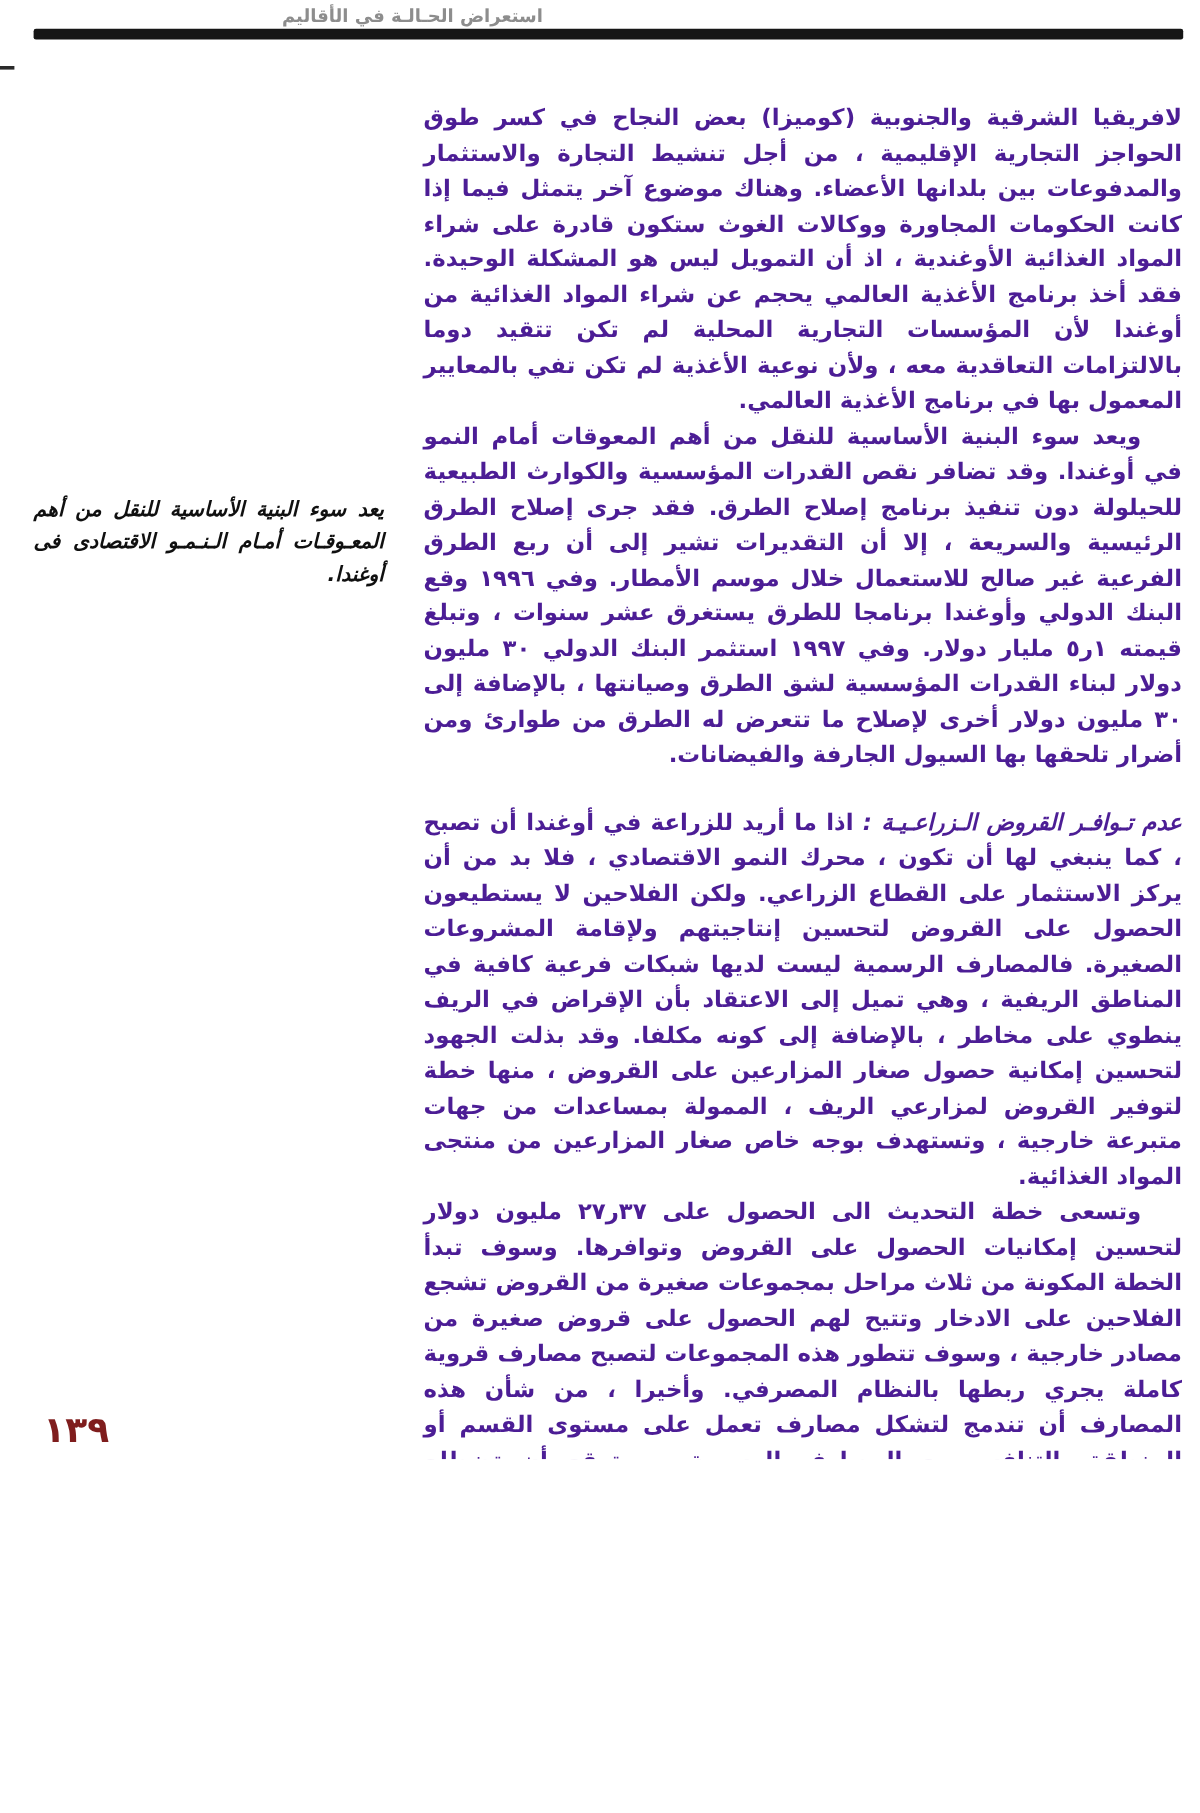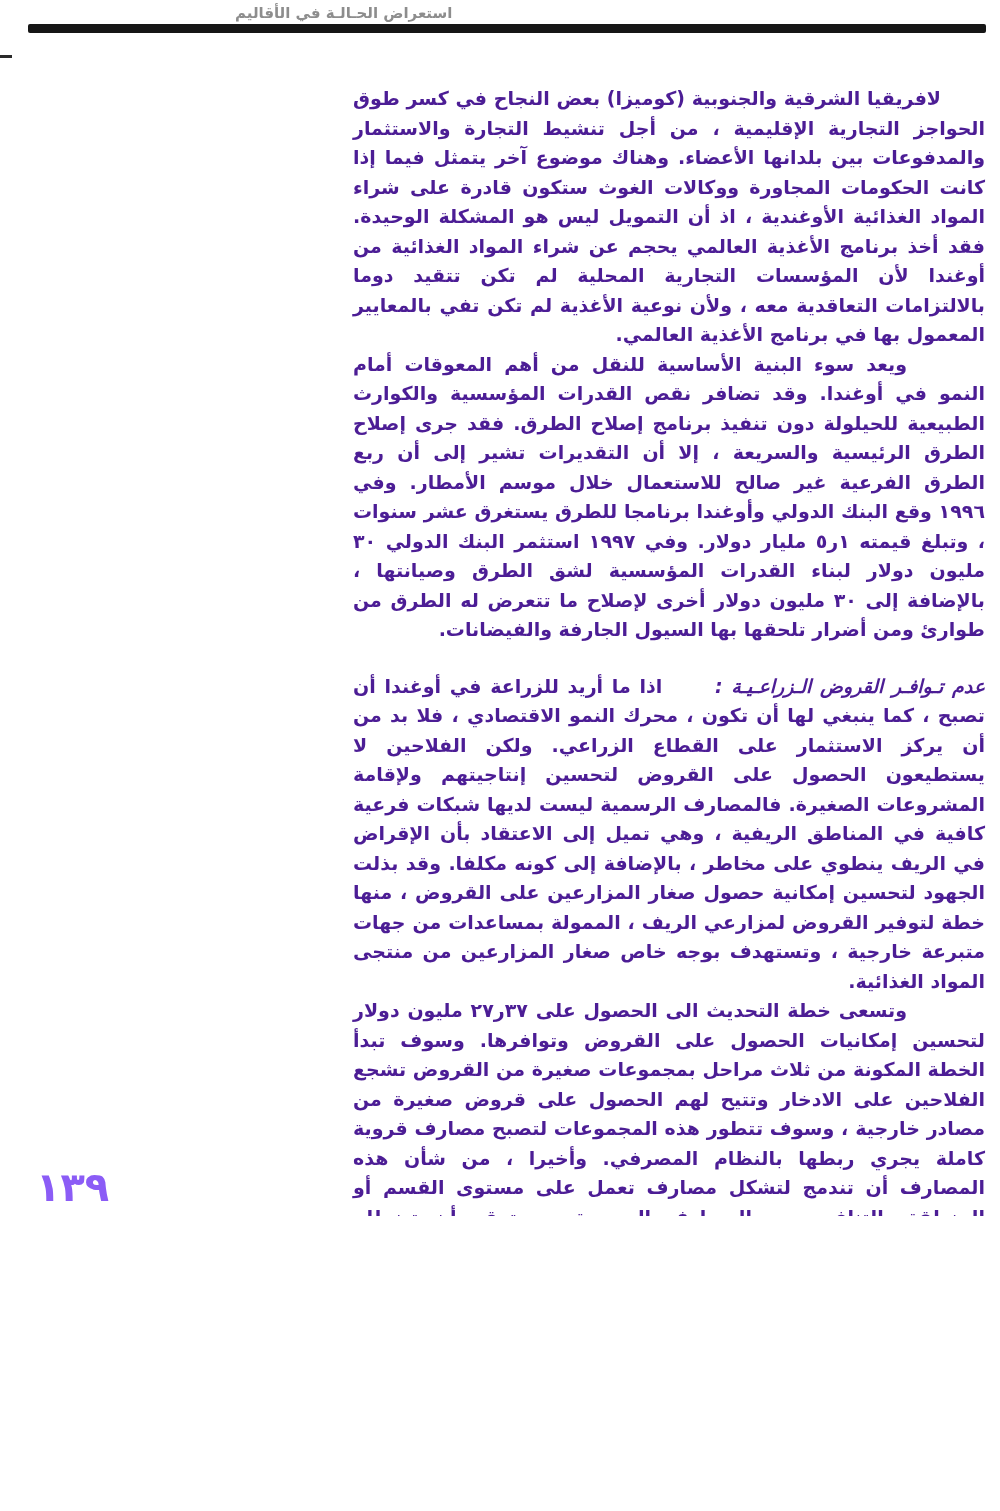--- a/index.html
+++ b/index.html
@@ -48,55 +48,56 @@
     width: 632px;
     font-size: 19px;
     font-weight: bold;
     line-height: 29.5px;
     text-align: justify;
     color: #4c1d95;
   }
   .para { margin: 0; }
   .para.indent { text-indent: 34px; }
   .para.space-before { margin-top: 27px; }
-  .lead { font-style: italic; padding-left: 44px; }
+  .lead { font-style: italic; }
   .margin-note {
     position: absolute;
     top: 412px;
     left: 28px;
     width: 292px;
     direction: rtl;
     font-size: 17px;
     font-weight: bold;
     font-style: italic;
     line-height: 27px;
     text-align: justify;
     text-align-last: right;
     color: #101010;
   }
   .page-number {
     position: absolute;
     left: 36px;
     bottom: 6px;
-    font-size: 40px;
+    font-size: 30px;
     font-weight: bold;
-    color: #8b5cf6;
+    color: #7f1d1d;
   }
 </style>
 </head>
 <body>
 
 <div class="page">
 
   <div class="running-header">استعراض الحـالـة في الأقاليم</div>
 
   <div class="rule-thick"></div>
 
   <div class="print-artifact"></div>
 
+  <aside class="margin-note">يعد سوء البنية الأساسية للنقل من أهم المعـوقـات أمـام الـنـمـو الاقتصادى فى أوغندا.</aside>
 
   <main class="body-text">
 
     <p class="para">
       <span class="lead"></span><span>لافريقيا الشرقية والجنوبية (كوميزا) بعض النجاح في كسر طوق الحواجز التجارية الإقليمية ، من أجل تنشيط التجارة والاستثمار والمدفوعات بين بلدانها الأعضاء. وهناك موضوع آخر يتمثل فيما إذا كانت الحكومات المجاورة ووكالات الغوث ستكون قادرة على شراء المواد الغذائية الأوغندية ، اذ أن التمويل ليس هو المشكلة الوحيدة. فقد أخذ برنامج الأغذية العالمي يحجم عن شراء المواد الغذائية من أوغندا لأن المؤسسات التجارية المحلية لم تكن تتقيد دوما بالالتزامات التعاقدية معه ، ولأن نوعية الأغذية لم تكن تفي بالمعايير المعمول بها في برنامج الأغذية العالمي.</span>
     </p>
 
     <p class="para indent">
       <span class="lead"></span><span>ويعد سوء البنية الأساسية للنقل من أهم المعوقات أمام النمو في أوغندا. وقد تضافر نقص القدرات المؤسسية والكوارث الطبيعية للحيلولة دون تنفيذ برنامج إصلاح الطرق. فقد جرى إصلاح الطرق الرئيسية والسريعة ، إلا أن التقديرات تشير إلى أن ربع الطرق الفرعية غير صالح للاستعمال خلال موسم الأمطار. وفي ١٩٩٦ وقع البنك الدولي وأوغندا برنامجا للطرق يستغرق عشر سنوات ، وتبلغ قيمته ١ر٥ مليار دولار. وفي ١٩٩٧ استثمر البنك الدولي ٣٠ مليون دولار لبناء القدرات المؤسسية لشق الطرق وصيانتها ، بالإضافة إلى ٣٠ مليون دولار أخرى لإصلاح ما تتعرض له الطرق من طوارئ ومن أضرار تلحقها بها السيول الجارفة والفيضانات.</span>
     </p>

